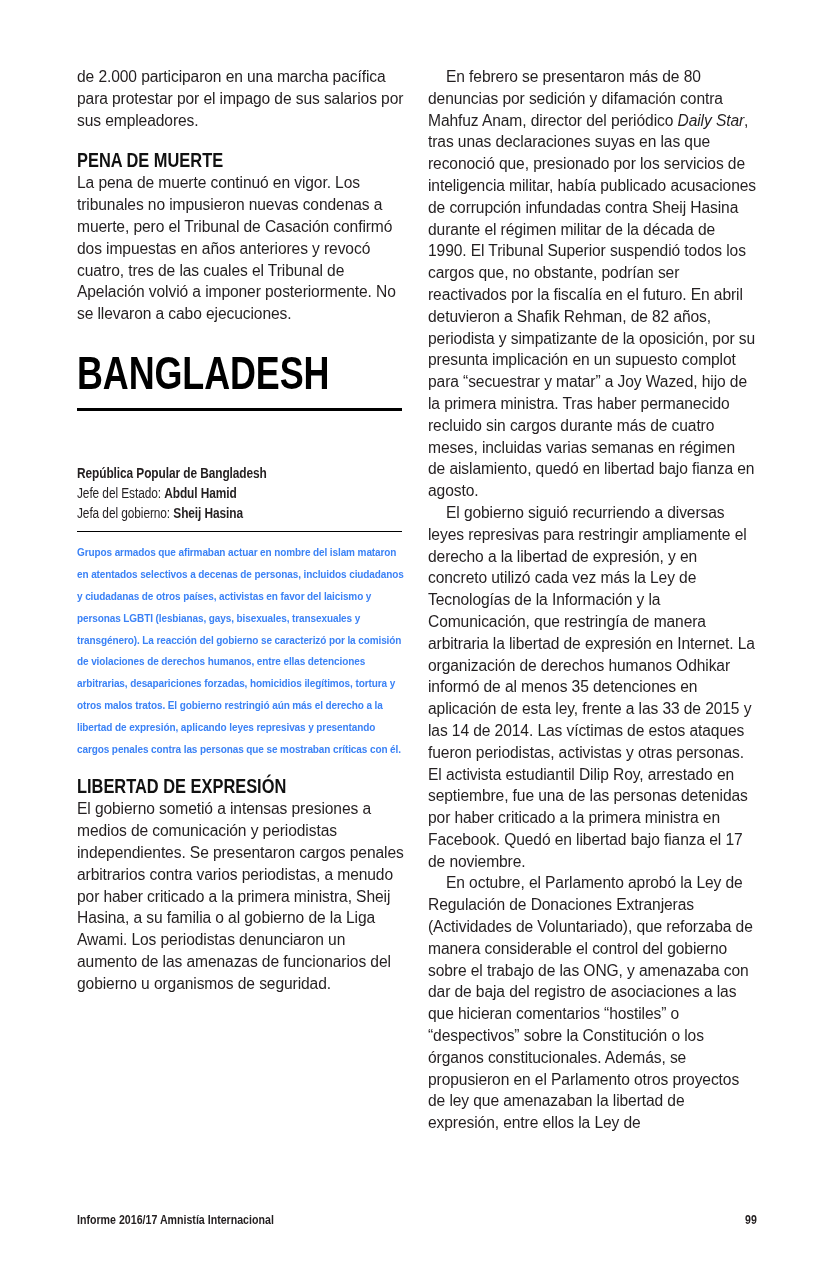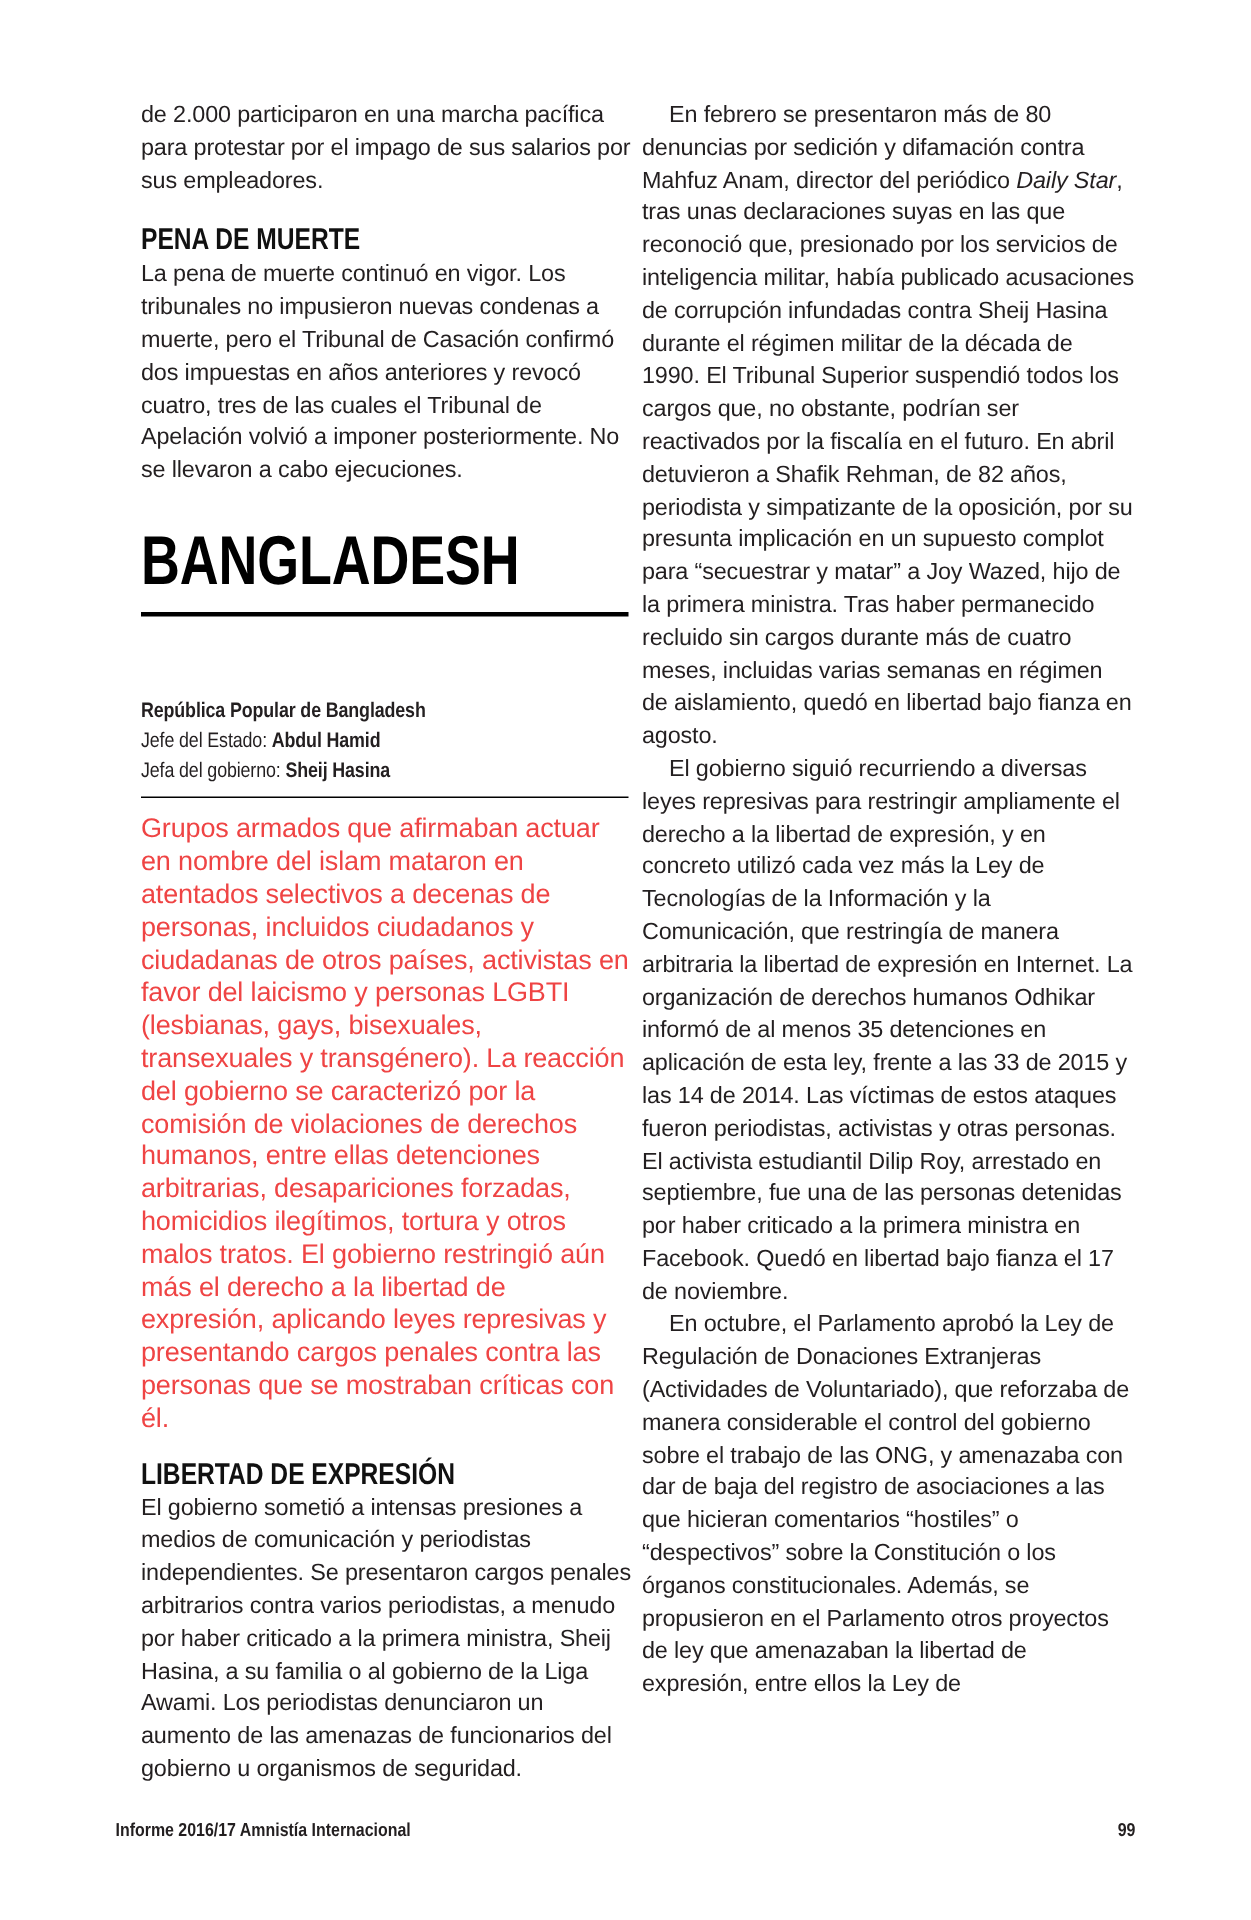--- a/index.html
+++ b/index.html
@@ -6,21 +6,21 @@
     body {
       width: 834px; height: 1280px; position: relative; overflow: hidden;
       color: #231f20;
       font-family: "Liberation Sans", sans-serif;
     }
     .col {
       position: absolute; top: 66px; width: 327px;
       font-size: 15.6px; line-height: 21.8px;
       letter-spacing: -0.1px;
     }
-    .col-left { left: 94px; }
+    .col-left { left: 77px; }
     .col-right { left: 428px; width: 328px; }
     p { margin: 0; }
     .indent { text-indent: 18px; }
     .section-head {
       font-family: "Liberation Sans", sans-serif;
       font-weight: bold; font-size: 20px; line-height: 24px;
       transform: scaleX(0.82); transform-origin: left center;
       letter-spacing: 0px; white-space: nowrap;
       margin: 0; color: #111;
     }
@@ -28,21 +28,21 @@
       font-family: "Liberation Sans", sans-serif;
       font-weight: bold; font-size: 46px; line-height: 52px;
       transform: scaleX(0.78); transform-origin: left center;
       white-space: nowrap; margin: 0; color: #000;
     }
     .rule-thick { height: 3px; background: #000; width: 325px; }
     .rule-thin { height: 1.5px; background: #000; width: 325px; }
     .facts { font-size: 14px; line-height: 20px; margin-top: 43px; }
     .facts .line { transform: scaleX(0.85); transform-origin: left center; white-space: nowrap; }
     .facts b { font-weight: bold; }
-    .lead { font-weight: normal; font-size: 18px; line-height: 21.8px; color: #ef4444; }
+    .lead { font-weight: bold; font-size: 10px; line-height: 21.8px; color: #3b82f6; }
     .footer {
       position: absolute; top: 1213px; left: 77px; width: 680px;
       font-size: 12.5px; font-weight: bold;
       display: flex; justify-content: space-between;
     }
     .footer span { transform: scaleX(0.85); display: inline-block; }
     .footer .left { transform-origin: left center; }
     .footer .right { transform-origin: right center; }
   </style>
 </head>

